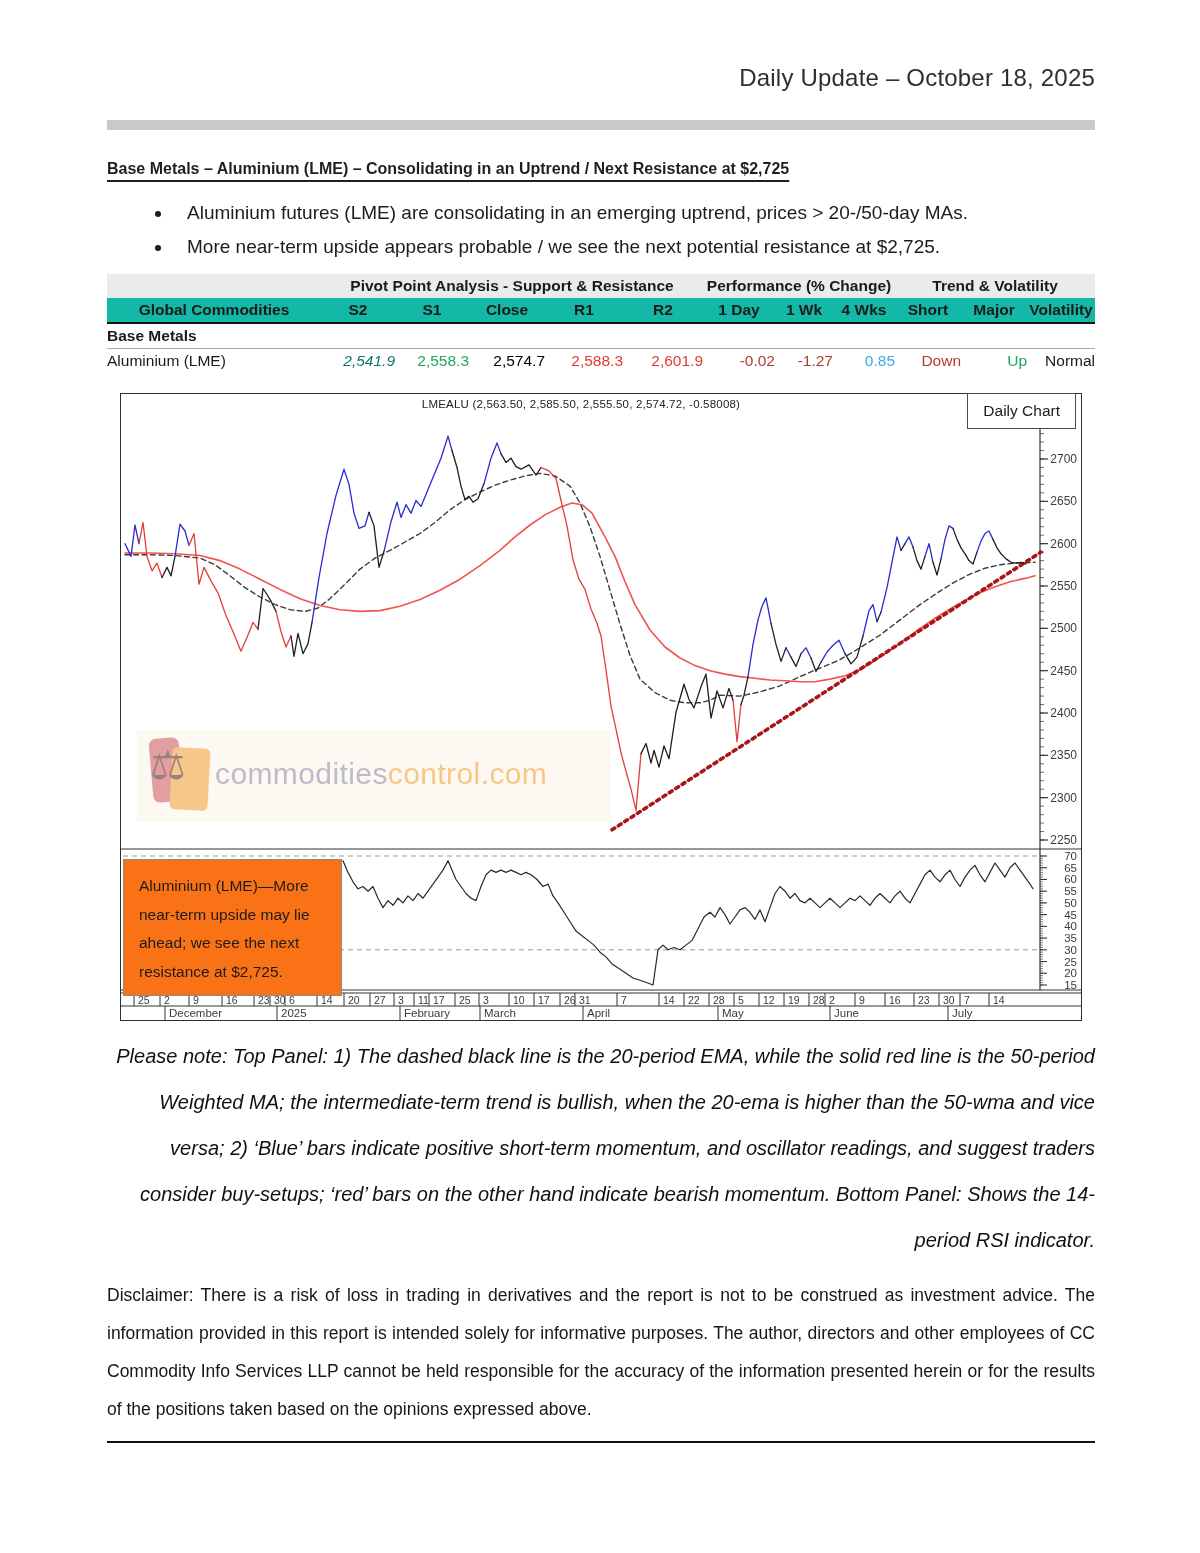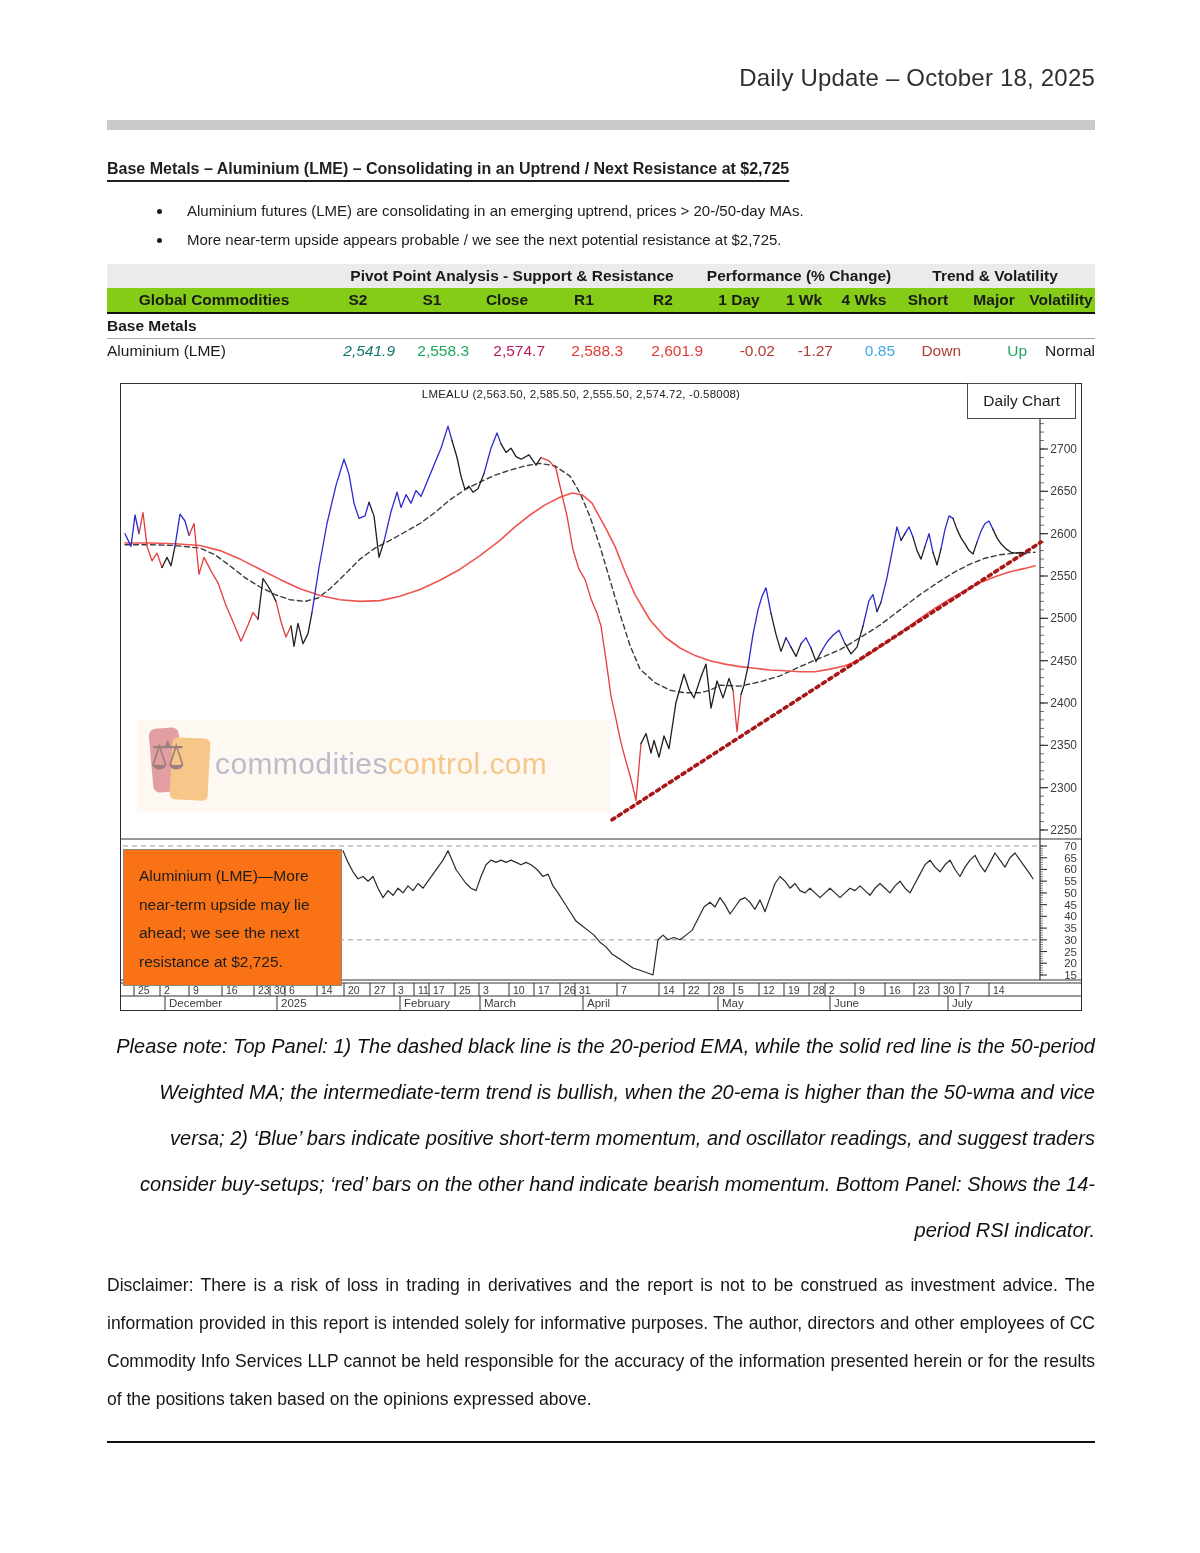--- a/index.html
+++ b/index.html
@@ -9,26 +9,26 @@
     font-family:"Liberation Sans",sans-serif;
   }
   .page{padding:64px 105px 0 107px;}
   .doc-header{text-align:right;font-size:24px;color:#2f2f2f;font-weight:500;letter-spacing:.2px;}
   .divider-bar{height:10px;background:#c9c9c9;margin-top:28px;}
   .section-title{
     margin-top:30px;font-size:16px;font-weight:700;color:#1f1f1f;
     text-decoration:underline;text-decoration-thickness:1.5px;text-underline-offset:6px;
   }
   ul.bullets{margin:24px 0 0 0;padding-left:66px;}
-  ul.bullets li{font-size:15px;margin-bottom:12px;padding-left:14px;color:#1c1c1c;}
+  ul.bullets li{font-size:19px;margin-bottom:12px;padding-left:14px;color:#1c1c1c;}
 
   table.pivot{width:100%;border-collapse:collapse;margin-top:16px;font-size:15.5px;table-layout:fixed;}
   table.pivot th,table.pivot td{padding:3px 0;white-space:nowrap;overflow:hidden;}
   tr.t-group th{background:#ebebeb;font-weight:700;}
-  tr.t-cols th{background:#84cc16;font-weight:700;text-align:center;border-bottom:2.5px solid #101010;}
+  tr.t-cols th{background:#14b8a6;font-weight:700;text-align:center;border-bottom:2.5px solid #101010;}
   tr.t-cols th.first{text-align:center;}
   tr.t-section td{font-weight:700;text-align:left;border-bottom:1px solid #a8a8a8;background:#fff;margin-left:20px;}
   tr.t-data td{background:#fff;}
   td.num,th.num{text-align:right;padding-right:16px;}
   td.name{text-align:left;}
 
   .chart-box{
     position:relative;margin-top:20px;margin-left:13px;
     width:960px;height:626px;border:1.3px solid #2e2e2e;background:#fff;
   }
@@ -119,21 +119,21 @@
       <th>Major</th>
       <th>Volatility</th>
     </tr>
     <tr class="t-section">
       <td colspan="12">Base Metals</td>
     </tr>
     <tr class="t-data">
       <td class="name">Aluminium (LME)</td>
       <td class="num" style="color: #0f766e; font-style: italic;">2,541.9</td>
       <td class="num" style="color: rgb(31, 168, 92);">2,558.3</td>
-      <td class="num" style="color: #be185d;">2,574.7</td>
+      <td class="num" style="color: #000000;">2,574.7</td>
       <td class="num" style="color: rgb(224, 58, 54);">2,588.3</td>
       <td class="num" style="color: rgb(224, 58, 54);">2,601.9</td>
       <td class="num" style="color: rgb(178, 59, 51);">-0.02</td>
       <td class="num" style="color: rgb(178, 59, 51);">-1.27</td>
       <td class="num" style="color: rgb(63, 169, 232);">0.85</td>
       <td class="num" style="color: rgb(178, 59, 51);">Down</td>
       <td class="num" style="color: rgb(31, 168, 92);">Up</td>
       <td class="num" style="color: rgb(26, 26, 26);">Normal</td>
     </tr>
   </tbody>

